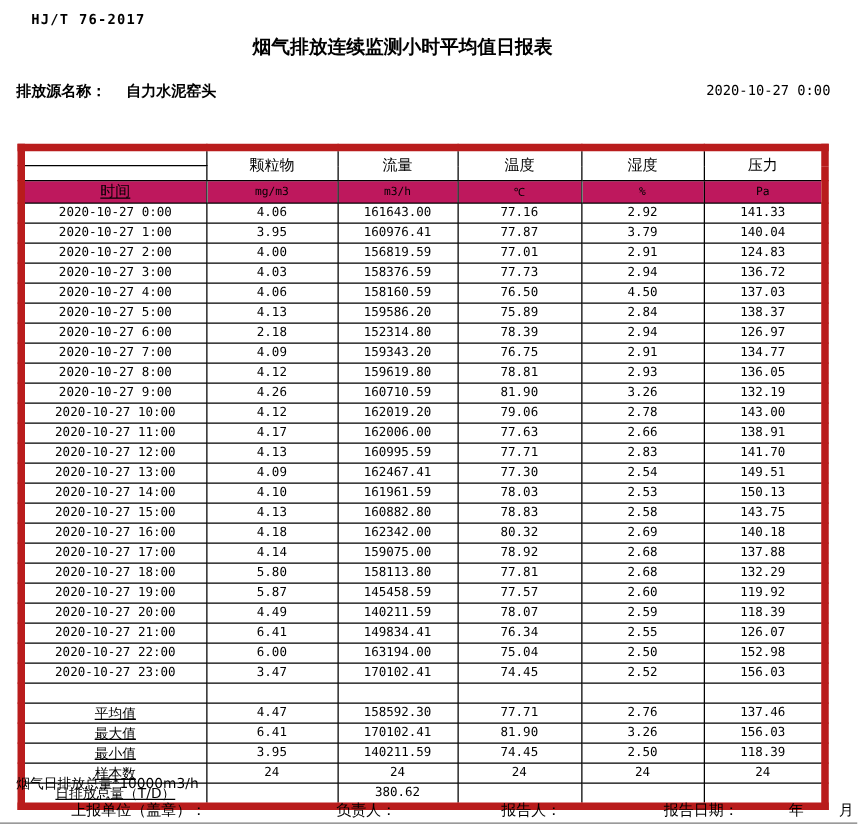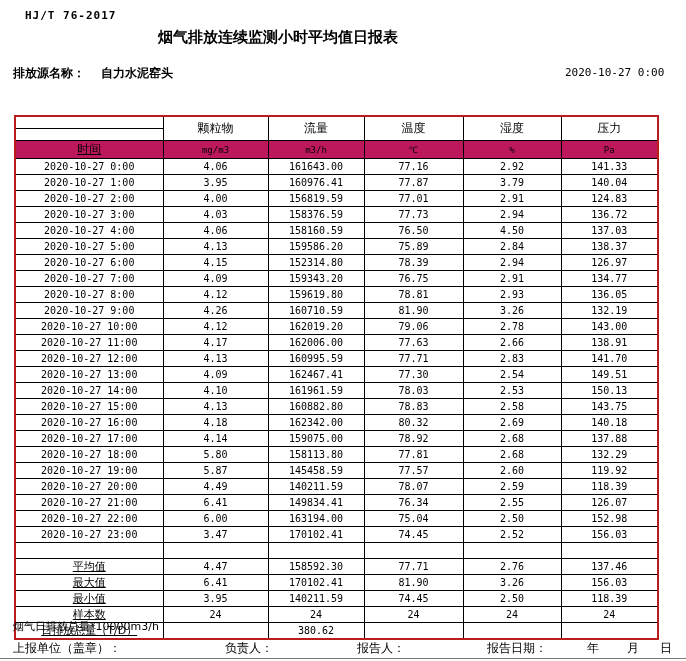--- a/index.html
+++ b/index.html
@@ -6,47 +6,47 @@
   body {
     width:686px; height:661px; background:#ffffff; color:#000;
     font-family:"DejaVu Sans", sans-serif; position:relative; overflow:hidden;
   }
   .std {
     position:absolute; top:9px; left:25px;
     font-family:"DejaVu Sans Mono", monospace; font-weight:bold; font-size:11px; letter-spacing:1px;
   }
   .title {
     position:absolute; top:28px; left:0; width:556px; text-align:center;
-    font-size:15px; font-weight:bold;
+    font-size:15px; font-weight:bold;padding-left:44px;
   }
   .source { position:absolute; top:65px; left:13px; font-size:12px; font-weight:bold; }
   .source .name { margin-left:16px;text-align:center; }
   .datetime {
     position:absolute; top:66px; left:565px;
     font-family:"DejaVu Sans Mono", monospace; font-size:11px;
   }
   table.report {
     position:absolute; top:115px; left:14px; width:643px;
     border-collapse:collapse; table-layout:fixed;
-    border:2px solid #b91c1c;
+    border:6px solid #b91c1c;
   }
   table.report td, table.report th {
     border:1px solid #000; padding:0; text-align:center;
     overflow:hidden; white-space:nowrap; font-weight:normal; vertical-align:middle;
   }
   tr.h1 td, tr.h1 th, tr.h2 td { height:11px; }
   th.colhead { font-size:12px; font-family:"DejaVu Sans", sans-serif; }
   tr.green td { background:#be185d; height:16px; }
   td.time-h { font-size:12px; text-decoration:underline; }
   td.unit { font-family:"DejaVu Sans Mono", monospace; font-size:9px;margin-top:32px; }
   tbody.data td, tbody.sum td { height:15px; font-family:"DejaVu Sans Mono", monospace; font-size:10px; }
   tbody.sum td.sl { font-family:"DejaVu Sans", sans-serif; font-size:11px; text-decoration:underline;text-align:center; }
   tr.spacer td { height:15px; }
   .note { position:absolute; top:619px; left:13px; font-size:11px; }
-  .sign span { position:absolute; top:640px; font-size:12px; }
+  .sign span { position:absolute; top:640px; font-size:12px;margin-left:44px; }
   .lbl-unit { left:13px; }
   .lbl-resp { left:225px; }
   .lbl-rep  { left:357px; }
   .lbl-date { left:487px; }
   .lbl-year { left:587px; }
   .lbl-month{ left:627px; }
   .lbl-day  { left:660px; }
   .bottom-line { position:absolute; top:658px; left:0; width:686px; border-top:1px solid #7a7a7a; }
 </style>
 </head>
@@ -133,21 +133,21 @@
       <tr>
         <td>2020-10-27 5:00</td>
         <td>4.13</td>
         <td>159586.20</td>
         <td>75.89</td>
         <td>2.84</td>
         <td>138.37</td>
       </tr>
       <tr>
         <td>2020-10-27 6:00</td>
-        <td>4.15</td>
+        <td>2.18</td>
         <td>152314.80</td>
         <td>78.39</td>
         <td>2.94</td>
         <td>126.97</td>
       </tr>
       <tr>
         <td>2020-10-27 7:00</td>
         <td>4.09</td>
         <td>159343.20</td>
         <td>76.75</td>

